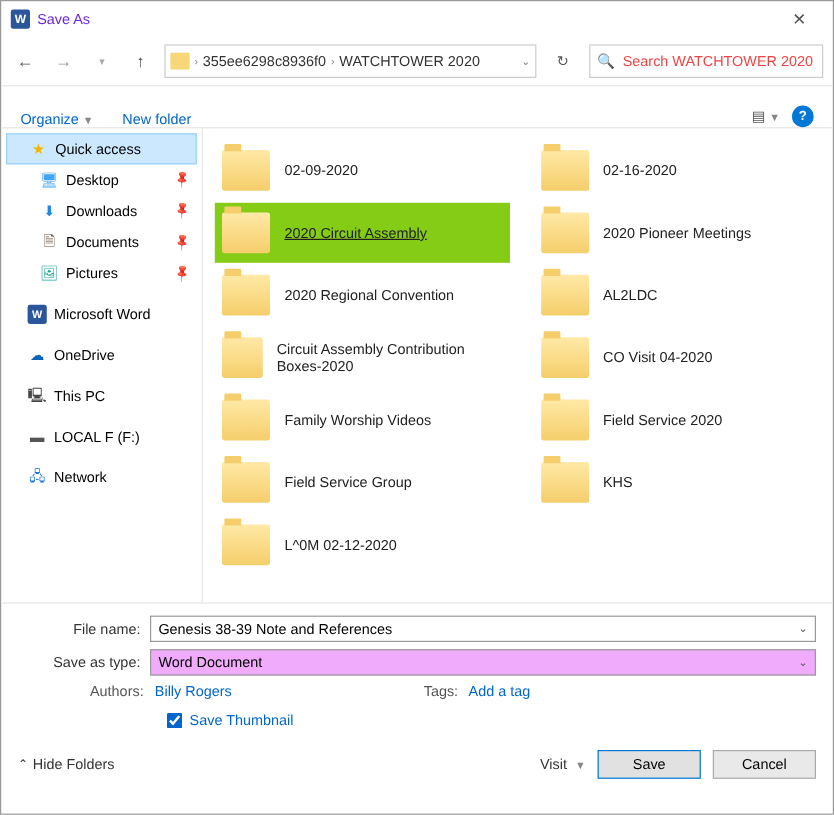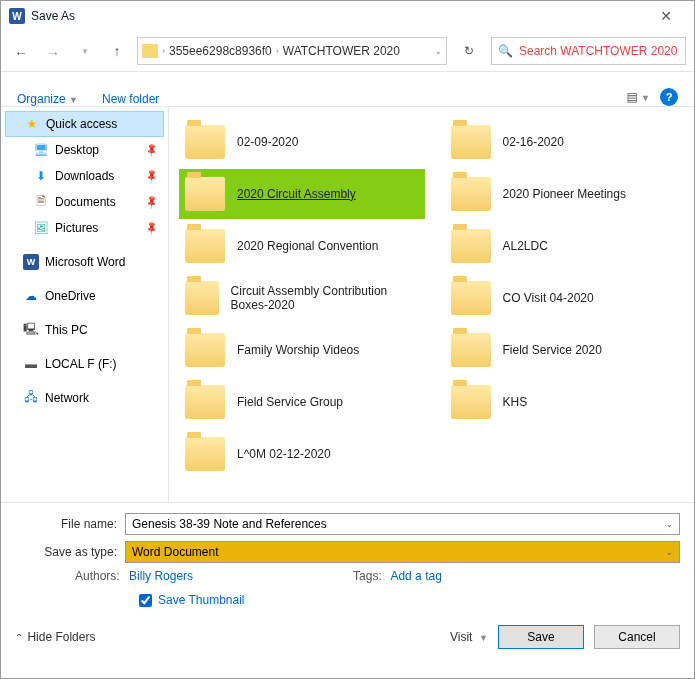--- a/index.html
+++ b/index.html
@@ -1,19 +1,19 @@
 <!DOCTYPE html>
 <html><head>
 <meta charset="utf-8">
 <style>
   * { box-sizing: border-box; margin: 0; padding: 0; font-family: "Segoe UI", Tahoma, sans-serif; font-size: 12px; }
   body { width: 695px; height: 679px; background: #fff; border: 1px solid #999; overflow: hidden; position: relative; }
   .titlebar { height: 30px; display: flex; align-items: center; padding: 0 8px; }
   .word-icon { width: 16px; height: 16px; background: #2b579a; color: #fff; display: inline-flex; align-items: center; justify-content: center; font-weight: bold; font-size: 10px; border-radius: 2px; }
-  .title-text { margin-left: 6px; color: #0f172a; }
+  .title-text { margin-left: 6px; color: #6d28d9; }
   .close-x { margin-left: auto; width: 40px; text-align: center; color: #555; font-size: 14px; cursor: pointer; }
   .navrow { height: 40px; display: flex; align-items: center; padding: 0 8px; gap: 8px; }
   .nav-btn { width: 24px; height: 24px; display: inline-flex; align-items: center; justify-content: center; color: #999; font-size: 14px; }
   .nav-btn.active { color: #555; }
   .path-box { flex: 0 0 310px; height: 28px; border: 1px solid #ccc; display: flex; align-items: center; padding: 0 4px; gap: 4px; color: #333; }
   .folder-ic { width: 16px; height: 14px; background: #f8d778; border-radius: 1px; display: inline-block; }
   .chev { color: #888; font-size: 9px; }
   .search-box { flex: 1; height: 28px; border: 1px solid #ccc; display: flex; align-items: center; padding: 0 6px; color: #888; }
   .search-ic { margin-right: 6px; color: #888; }
   .refresh { width: 28px; height: 28px; display: inline-flex; align-items: center; justify-content: center; color: #555; }
@@ -43,21 +43,21 @@
   .folder { height: 50px; display: flex; align-items: center; gap: 12px; padding: 4px 6px; cursor: pointer; }
   .folder.selected { background: #84cc16; }
   .folder.selected .fname { text-decoration: underline; }
   .fic { width: 40px; height: 34px; background: linear-gradient(#ffe9a6,#f5ce6b); border-radius: 2px; position: relative; }
   .fic::before { content:""; position:absolute; top:-5px; left:2px; width:14px; height:6px; background:#f5ce6b; border-radius:1px 1px 0 0; }
   .fname { color: #222; line-height: 1.2; }
   .bottom { border-top: 1px solid #e5e5e5; padding: 10px 14px 14px; }
   .row { display: flex; align-items: center; margin-bottom: 6px; }
   .lbl { width: 110px; text-align: right; padding-right: 8px; color: #333; }
   .combo { flex: 1; height: 22px; border: 1px solid #999; background: #fff; display: flex; align-items: center; padding: 0 6px; position: relative; }
-  .combo.type { background: #eab308; }
+  .combo.type { background: #f0abfc; }
   .combo .dd { margin-left: auto; color: #555; font-size: 9px; }
   .meta { display: flex; gap: 40px; margin: 4px 0 10px 60px; }
   .meta .ml { color: #555; margin-right: 6px; }
   .meta .mv { color: #0066cc; }
   .chk { margin-left: 124px; display: flex; align-items: center; gap: 6px; color: #0066cc; }
   .chk input { accent-color: #0066cc; }
   .footer { display: flex; align-items: center; gap: 10px; margin-top: 18px; }
   .hidef { color: #333; cursor: pointer; display: inline-flex; align-items: center; gap: 4px; }
   .footer .sp { flex: 1; }
   .tools { color: #333; cursor: pointer; }

